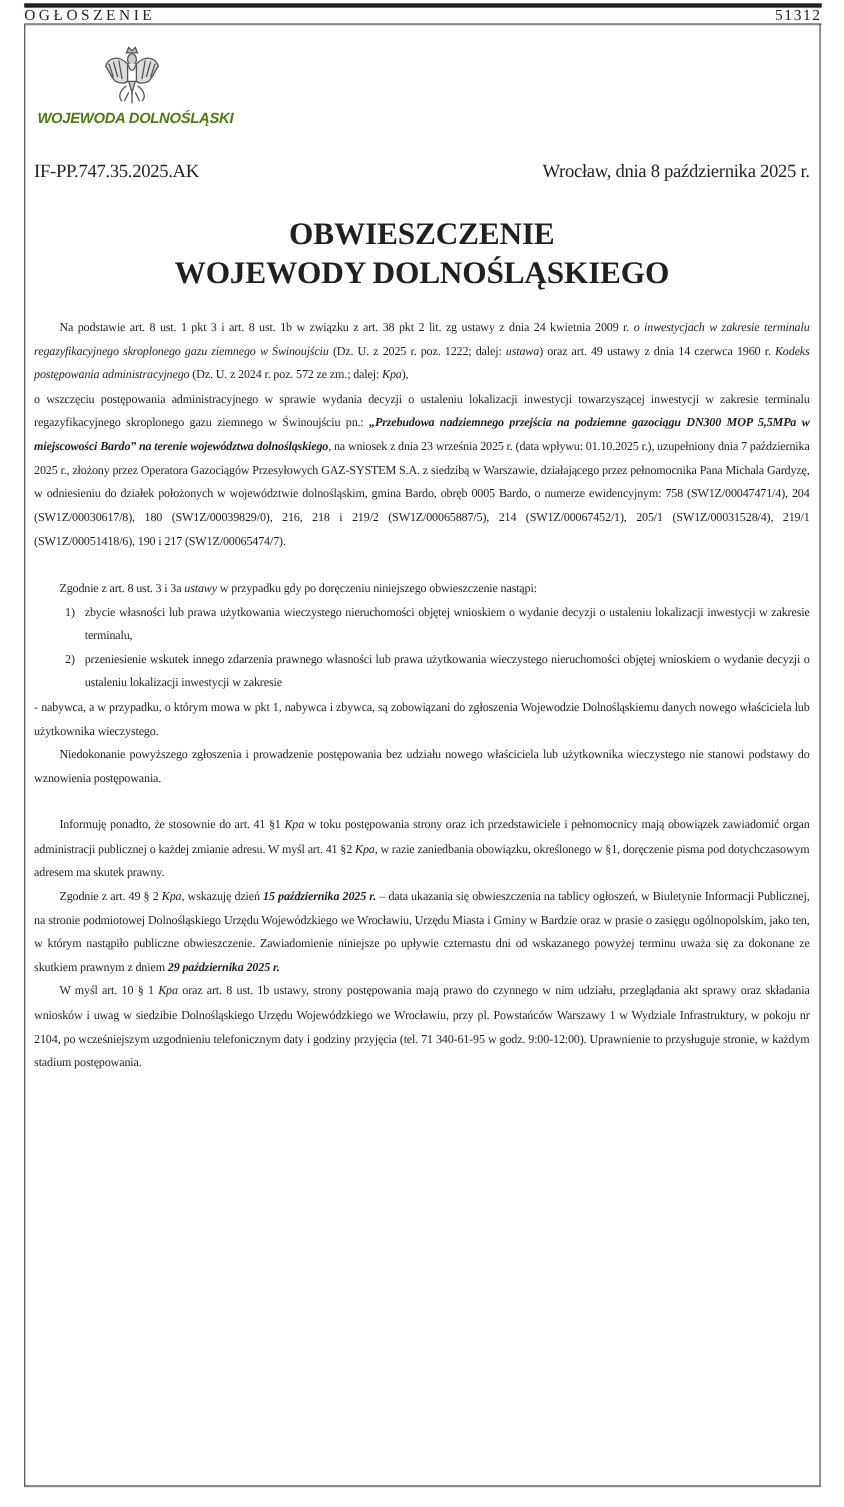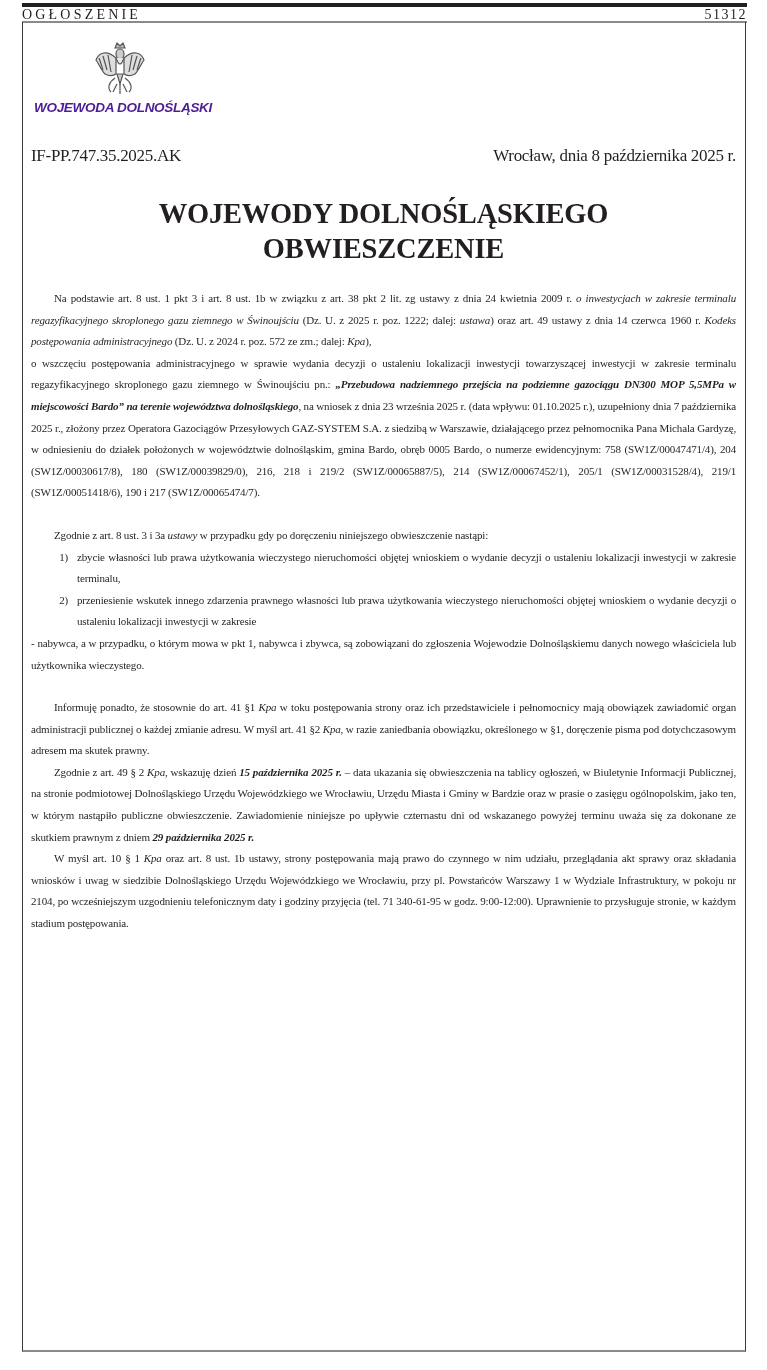--- a/index.html
+++ b/index.html
@@ -7,21 +7,21 @@
          font-family:"Liberation Serif", "DejaVu Serif", serif; }
   .topbar { position:absolute; left:22px; top:3px; width:725px; height:4px; background:#231f20; }
   .header-line { position:absolute; left:22px; top:8px; width:725px; height:12px; }
   .section-label { position:absolute; left:0; top:-1px; font-size:14px; letter-spacing:3.2px; color:#231f20; }
   .page-number { position:absolute; right:0; top:-1px; font-size:14px; letter-spacing:1.5px; color:#231f20; }
   .header-rule { position:absolute; left:22px; top:21px; width:725px; height:2px; background:#8a8a8a; }
   .frame { position:absolute; left:22px; top:22px; width:722px; height:1328px;
            border-left:1.5px solid #3a3a3a; border-right:1.5px solid #3a3a3a; border-bottom:2px solid #8a8a8a; }
   .emblem { position:absolute; left:93px; top:40px; width:54px; height:56px; }
   .brand { position:absolute; left:34px; top:100px; font-family:"Liberation Sans", "DejaVu Sans", sans-serif;
-           font-style:italic; font-weight:bold; font-size:13.5px; color:#4c1d95; letter-spacing:-0.3px; }
+           font-style:italic; font-weight:bold; font-size:13.5px; color:#4d7c0f; letter-spacing:-0.3px; }
   .refline { position:absolute; left:31px; top:146px; width:705px; font-size:17px; }
   .refline .ref { position:absolute; left:0; top:0; letter-spacing:-0.3px; }
   .refline .place { position:absolute; right:0; top:0; letter-spacing:-0.3px; }
   .title { position:absolute; left:31px; top:196px; width:705px; text-align:center; font-weight:bold;
            font-size:28.5px; line-height:35px; letter-spacing:-0.2px; }
   .body { position:absolute; left:31px; top:288px; width:705px; font-size:11px; line-height:21.6px;
           text-align:justify; letter-spacing:-0.15px; }
   .body p { margin:0; }
   .indent { text-indent:23px; }
   .center-bold { text-align:center; font-weight:bold; }
@@ -61,42 +61,43 @@
   </svg>
 </div>
 <div class="brand">WOJEWODA DOLNOŚLĄSKI</div>
 
 <div class="refline">
   <span class="ref">IF-PP.747.35.2025.AK</span>
   <span class="place">Wrocław, dnia 8 października 2025 r.</span>
 </div>
 
 <div class="title">
+  <div>OBWIESZCZENIE</div>
   <div>WOJEWODY DOLNOŚLĄSKIEGO</div>
-  <div>OBWIESZCZENIE</div>
 </div>
 
 <div class="body">
   <p class="indent"><span>Na podstawie art. 8 ust. 1 pkt 3 i art. 8 ust. 1b w związku z art. 38 pkt 2 lit. zg ustawy z dnia 24 kwietnia 2009 r. </span><i>o inwestycjach w zakresie terminalu regazyfikacyjnego skroplonego gazu ziemnego w Świnoujściu</i><span> (Dz. U. z 2025 r. poz. 1222; dalej: </span><i>ustawa</i><span>) oraz art. 49 ustawy z dnia 14 czerwca 1960 r. </span><i>Kodeks postępowania administracyjnego</i><span> (Dz. U. z 2024 r. poz. 572 ze zm.; dalej: </span><i>Kpa</i><span>),</span></p>
 
 
   <p><span>o wszczęciu postępowania administracyjnego w sprawie wydania decyzji o ustaleniu lokalizacji inwestycji towarzyszącej inwestycji w zakresie terminalu regazyfikacyjnego skroplonego gazu ziemnego w Świnoujściu pn.: </span><b>„Przebudowa nadziemnego przejścia na podziemne gazociągu DN300 MOP 5,5MPa w miejscowości Bardo” na terenie województwa dolnośląskiego</b><span>, na wniosek z dnia 23 września 2025 r. (data wpływu: 01.10.2025 r.), uzupełniony dnia 7 października 2025 r., złożony przez Operatora Gazociągów Przesyłowych GAZ-SYSTEM S.A. z siedzibą w Warszawie, działającego przez pełnomocnika Pana Michala Gardyzę, w odniesieniu do działek położonych w województwie dolnośląskim, gmina Bardo, obręb 0005 Bardo, o numerze ewidencyjnym: 758 (SW1Z/00047471/4), 204 (SW1Z/00030617/8), 180 (SW1Z/00039829/0), 216, 218 i 219/2 (SW1Z/00065887/5), 214 (SW1Z/00067452/1), 205/1 (SW1Z/00031528/4), 219/1 (SW1Z/00051418/6), 190 i 217 (SW1Z/00065474/7).</span></p>
 
   <div class="gap"></div>
 
   <p class="indent"><span>Zgodnie z art. 8 ust. 3 i 3a </span><i>ustawy</i><span> w przypadku gdy po doręczeniu niniejszego obwieszczenie nastąpi:</span></p>
   <div class="list-item">
     <span class="num">1)</span>
     <span class="txt">zbycie własności lub prawa użytkowania wieczystego nieruchomości objętej wnioskiem o wydanie decyzji o ustaleniu lokalizacji inwestycji w zakresie terminalu,</span>
   </div>
   <div class="list-item">
     <span class="num">2)</span>
     <span class="txt">przeniesienie wskutek innego zdarzenia prawnego własności lub prawa użytkowania wieczystego nieruchomości objętej wnioskiem o wydanie decyzji o ustaleniu lokalizacji inwestycji w zakresie</span>
   </div>
   <p>- nabywca, a w przypadku, o którym mowa w pkt 1, nabywca i zbywca, są zobowiązani do zgłoszenia Wojewodzie Dolnośląskiemu danych nowego właściciela lub użytkownika wieczystego.</p>
+  <p class="indent">Niedokonanie powyższego zgłoszenia i prowadzenie postępowania bez udziału nowego właściciela lub użytkownika wieczystego nie stanowi podstawy do wznowienia postępowania.</p>
 
   <div class="gap"></div>
 
   <p class="indent"><span>Informuję ponadto, że stosownie do art. 41 §1 </span><i>Kpa</i><span> w toku postępowania strony oraz ich przedstawiciele i pełnomocnicy mają obowiązek zawiadomić organ administracji publicznej o każdej zmianie adresu. W myśl art. 41 §2 </span><i>Kpa</i><span>, w razie zaniedbania obowiązku, określonego w §1, doręczenie pisma pod dotychczasowym adresem ma skutek prawny.</span></p>
 
   <p class="indent"><span>Zgodnie z art. 49 § 2 </span><i>Kpa</i><span>, wskazuję dzień </span><b>15 października 2025 r.</b><span> – data ukazania się obwieszczenia na tablicy ogłoszeń, w Biuletynie Informacji Publicznej, na stronie podmiotowej Dolnośląskiego Urzędu Wojewódzkiego we Wrocławiu, Urzędu Miasta i Gminy w Bardzie oraz w prasie o zasięgu ogólnopolskim, jako ten, w którym nastąpiło publiczne obwieszczenie. Zawiadomienie niniejsze po upływie czternastu dni od wskazanego powyżej terminu uważa się za dokonane ze skutkiem prawnym z dniem </span><b>29 października 2025 r.</b></p>
 
   <p class="indent"><span>W myśl art. 10 § 1 </span><i>Kpa</i><span> oraz art. 8 ust. 1b ustawy, strony postępowania mają prawo do czynnego w nim udziału, przeglądania akt sprawy oraz składania wniosków i uwag w siedzibie Dolnośląskiego Urzędu Wojewódzkiego we Wrocławiu, przy pl. Powstańców Warszawy 1 w Wydziale Infrastruktury, w pokoju nr 2104, po wcześniejszym uzgodnieniu telefonicznym daty i godziny przyjęcia (tel. 71 340-61-95 w godz. 9:00-12:00). Uprawnienie to przysługuje stronie, w każdym stadium postępowania.</span></p>
 </div>
 

